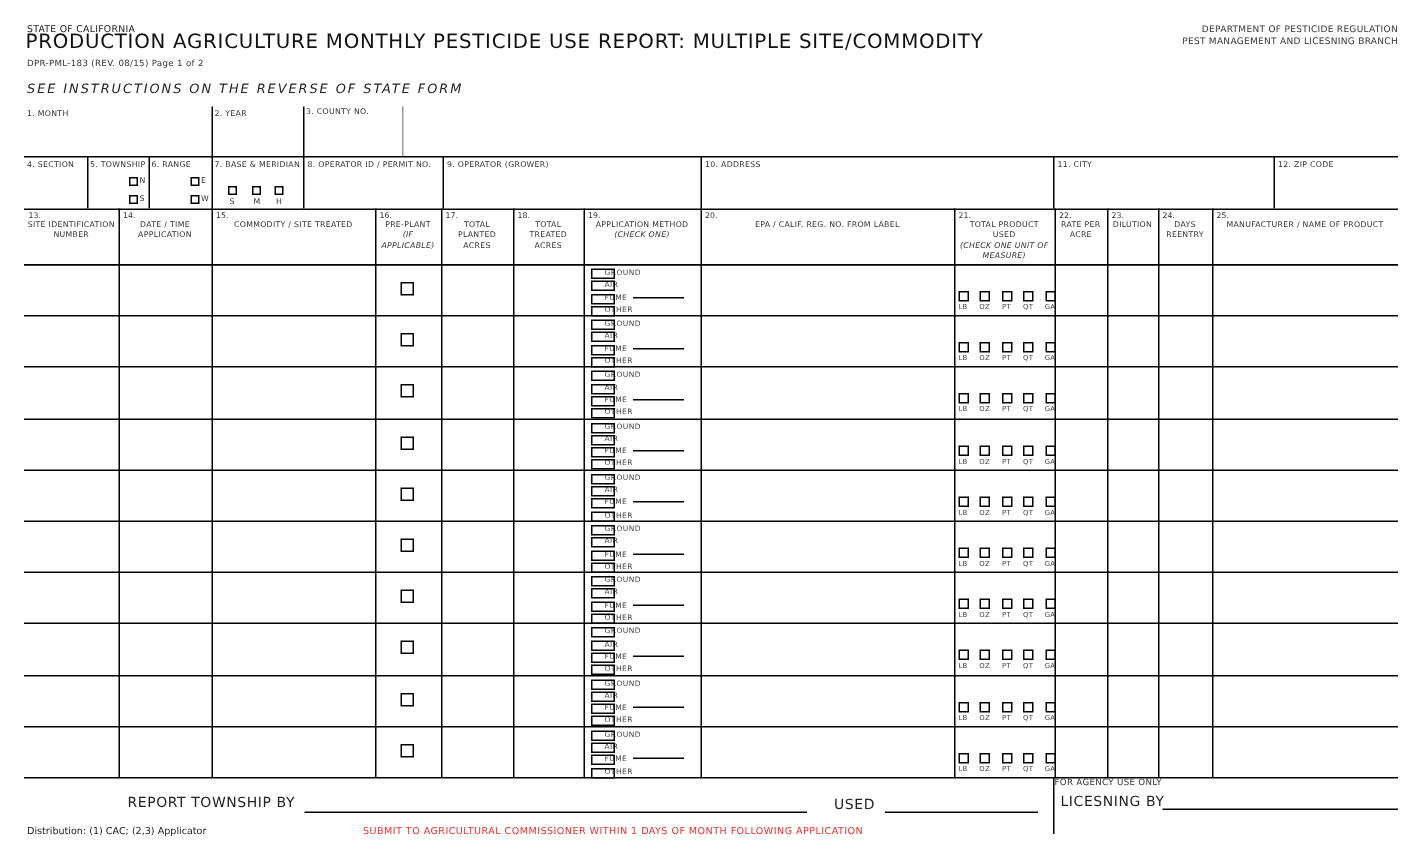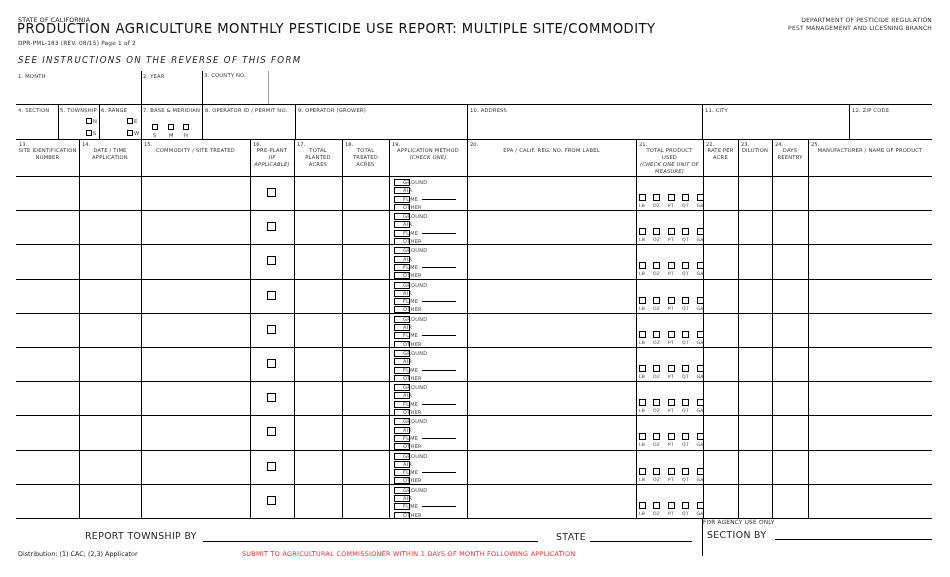--- a/index.html
+++ b/index.html
@@ -22,21 +22,21 @@
   .units .u .cb { width:5px; height:5px; border:1px solid #000; margin:0 auto; }
   .units .u .t { font-size:4.6px; color:#444; margin-top:2px; letter-spacing:0.2px; }
   .preplant { position:absolute; width:9px; height:9px; border:1px solid #000; box-sizing:border-box; }
 </style>
 </head>
 <body>
 
 <div class="abs tiny" style="left:18px;top:16px;font-size:6.2px;color:#222;">STATE OF CALIFORNIA</div>
 <div class="abs" style="left:17px;top:21px;font-size:13.2px;letter-spacing:0.5px;color:#111;white-space:nowrap;">PRODUCTION AGRICULTURE MONTHLY PESTICIDE USE REPORT: MULTIPLE SITE/COMMODITY</div>
 <div class="abs tiny" style="left:18px;top:40px;font-size:5.8px;">DPR-PML-183 (REV. 08/15) Page 1 of 2</div>
-<div class="abs" style="left:18px;top:55px;font-size:8.6px;font-style:italic;letter-spacing:1.3px;color:#222;white-space:nowrap;">SEE INSTRUCTIONS ON THE REVERSE OF THIS FORM</div>
+<div class="abs" style="left:18px;top:55px;font-size:8.6px;font-style:italic;letter-spacing:1.3px;color:#222;white-space:nowrap;">SEE INSTRUCTIONS ON THE REVERSE OF STATE FORM</div>
 <div class="abs tiny" style="right:18px;top:16px;font-size:6px;text-align:right;">DEPARTMENT OF PESTICIDE REGULATION</div>
 <div class="abs tiny" style="right:18px;top:24px;font-size:6px;text-align:right;">PEST MANAGEMENT AND LICESNING BRANCH</div>
 
 <div class="lbl" style="left:18px;top:73px;">1. MONTH</div>
 <div class="vl" style="left:141px;top:71px;height:33px;"></div>
 <div class="lbl" style="left:143px;top:73px;">2. YEAR</div>
 <div class="vl" style="left:202px;top:71px;height:33px;"></div>
 <div class="lbl" style="left:204px;top:72px;">3. COUNTY NO.</div>
 <div class="vl" style="left:268px;top:71px;height:33px;border-left:1px solid #999;"></div>
 <div class="abs" style="left:16px;top:80px;width:124px;height:23px;"></div>
@@ -551,22 +551,22 @@
           <div class="cb" style=""></div>
           <div class="t" style="">GA</div>
         </div>
       </div>
     </div>
   </div>
 
 <div class="abs" style="left:85px;top:530px;font-size:9.3px;letter-spacing:0.4px;color:#222;">REPORT TOWNSHIP BY</div>
 <div class="hl" style="left:203px;top:541px;width:335px;border-top-width:1px;"></div>
 <div class="abs" style="left:203px;top:530px;width:335px;height:11px;"></div>
-<div class="abs" style="left:556px;top:531px;font-size:9.3px;letter-spacing:0.4px;color:#222;">STATE</div>
+<div class="abs" style="left:556px;top:531px;font-size:9.3px;letter-spacing:0.4px;color:#222;">USED</div>
 <div class="hl" style="left:590px;top:541px;width:102px;border-top-width:1px;"></div>
 <div class="abs" style="left:590px;top:530px;width:102px;height:11px;"></div>
 <div class="vl" style="left:702px;top:518px;height:38px;"></div>
 <div class="abs tiny" style="left:703px;top:519px;font-size:5.8px;">FOR AGENCY USE ONLY</div>
-<div class="abs" style="left:707px;top:529px;font-size:9.3px;letter-spacing:0.4px;color:#222;">SECTION BY</div>
+<div class="abs" style="left:707px;top:529px;font-size:9.3px;letter-spacing:0.4px;color:#222;">LICESNING BY</div>
 <div class="hl" style="left:775px;top:539px;width:157px;border-top-width:1px;"></div>
 <div class="abs" style="left:775px;top:528px;width:157px;height:11px;"></div>
 <div class="abs" style="left:18px;top:550px;font-size:6.4px;color:#222;">Distribution: (1) CAC; (2,3) Applicator</div>
 <div class="abs" style="left:242px;top:550px;font-size:6.4px;letter-spacing:0.3px;color:#e8322f;white-space:nowrap;">SUBMIT TO AGRICULTURAL COMMISSIONER WITHIN 1 DAYS OF MONTH FOLLOWING APPLICATION</div>
 
 </body></html>

